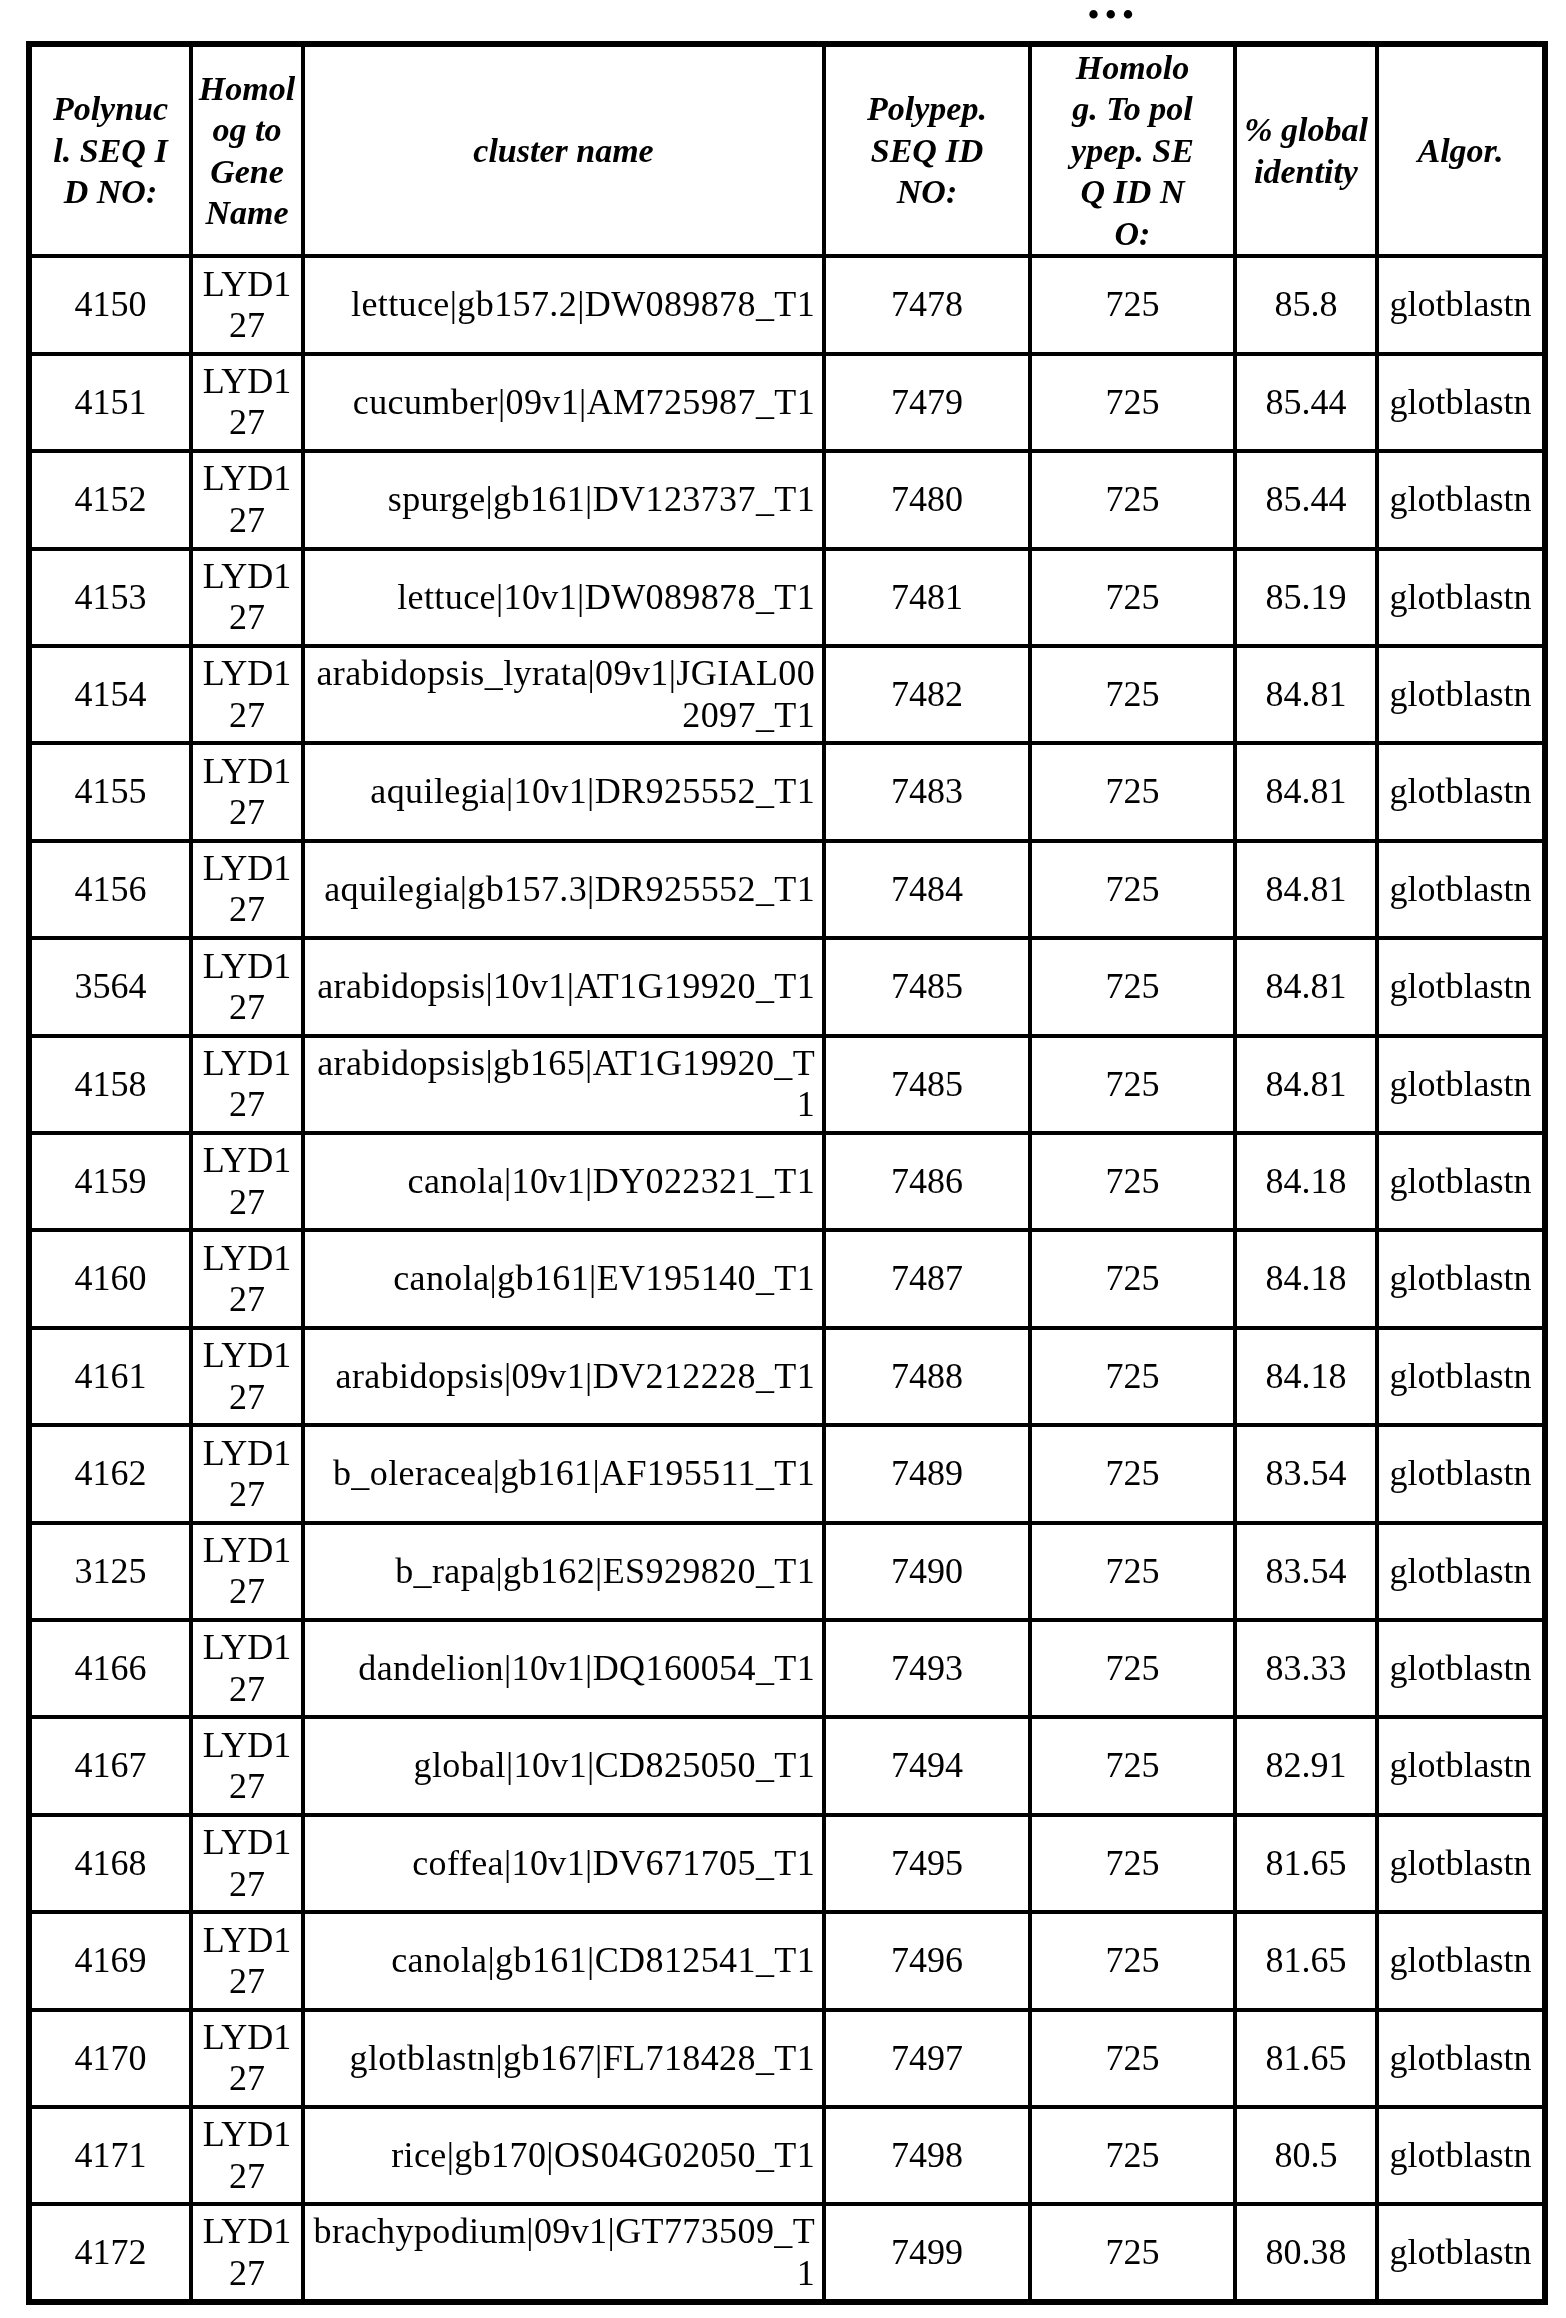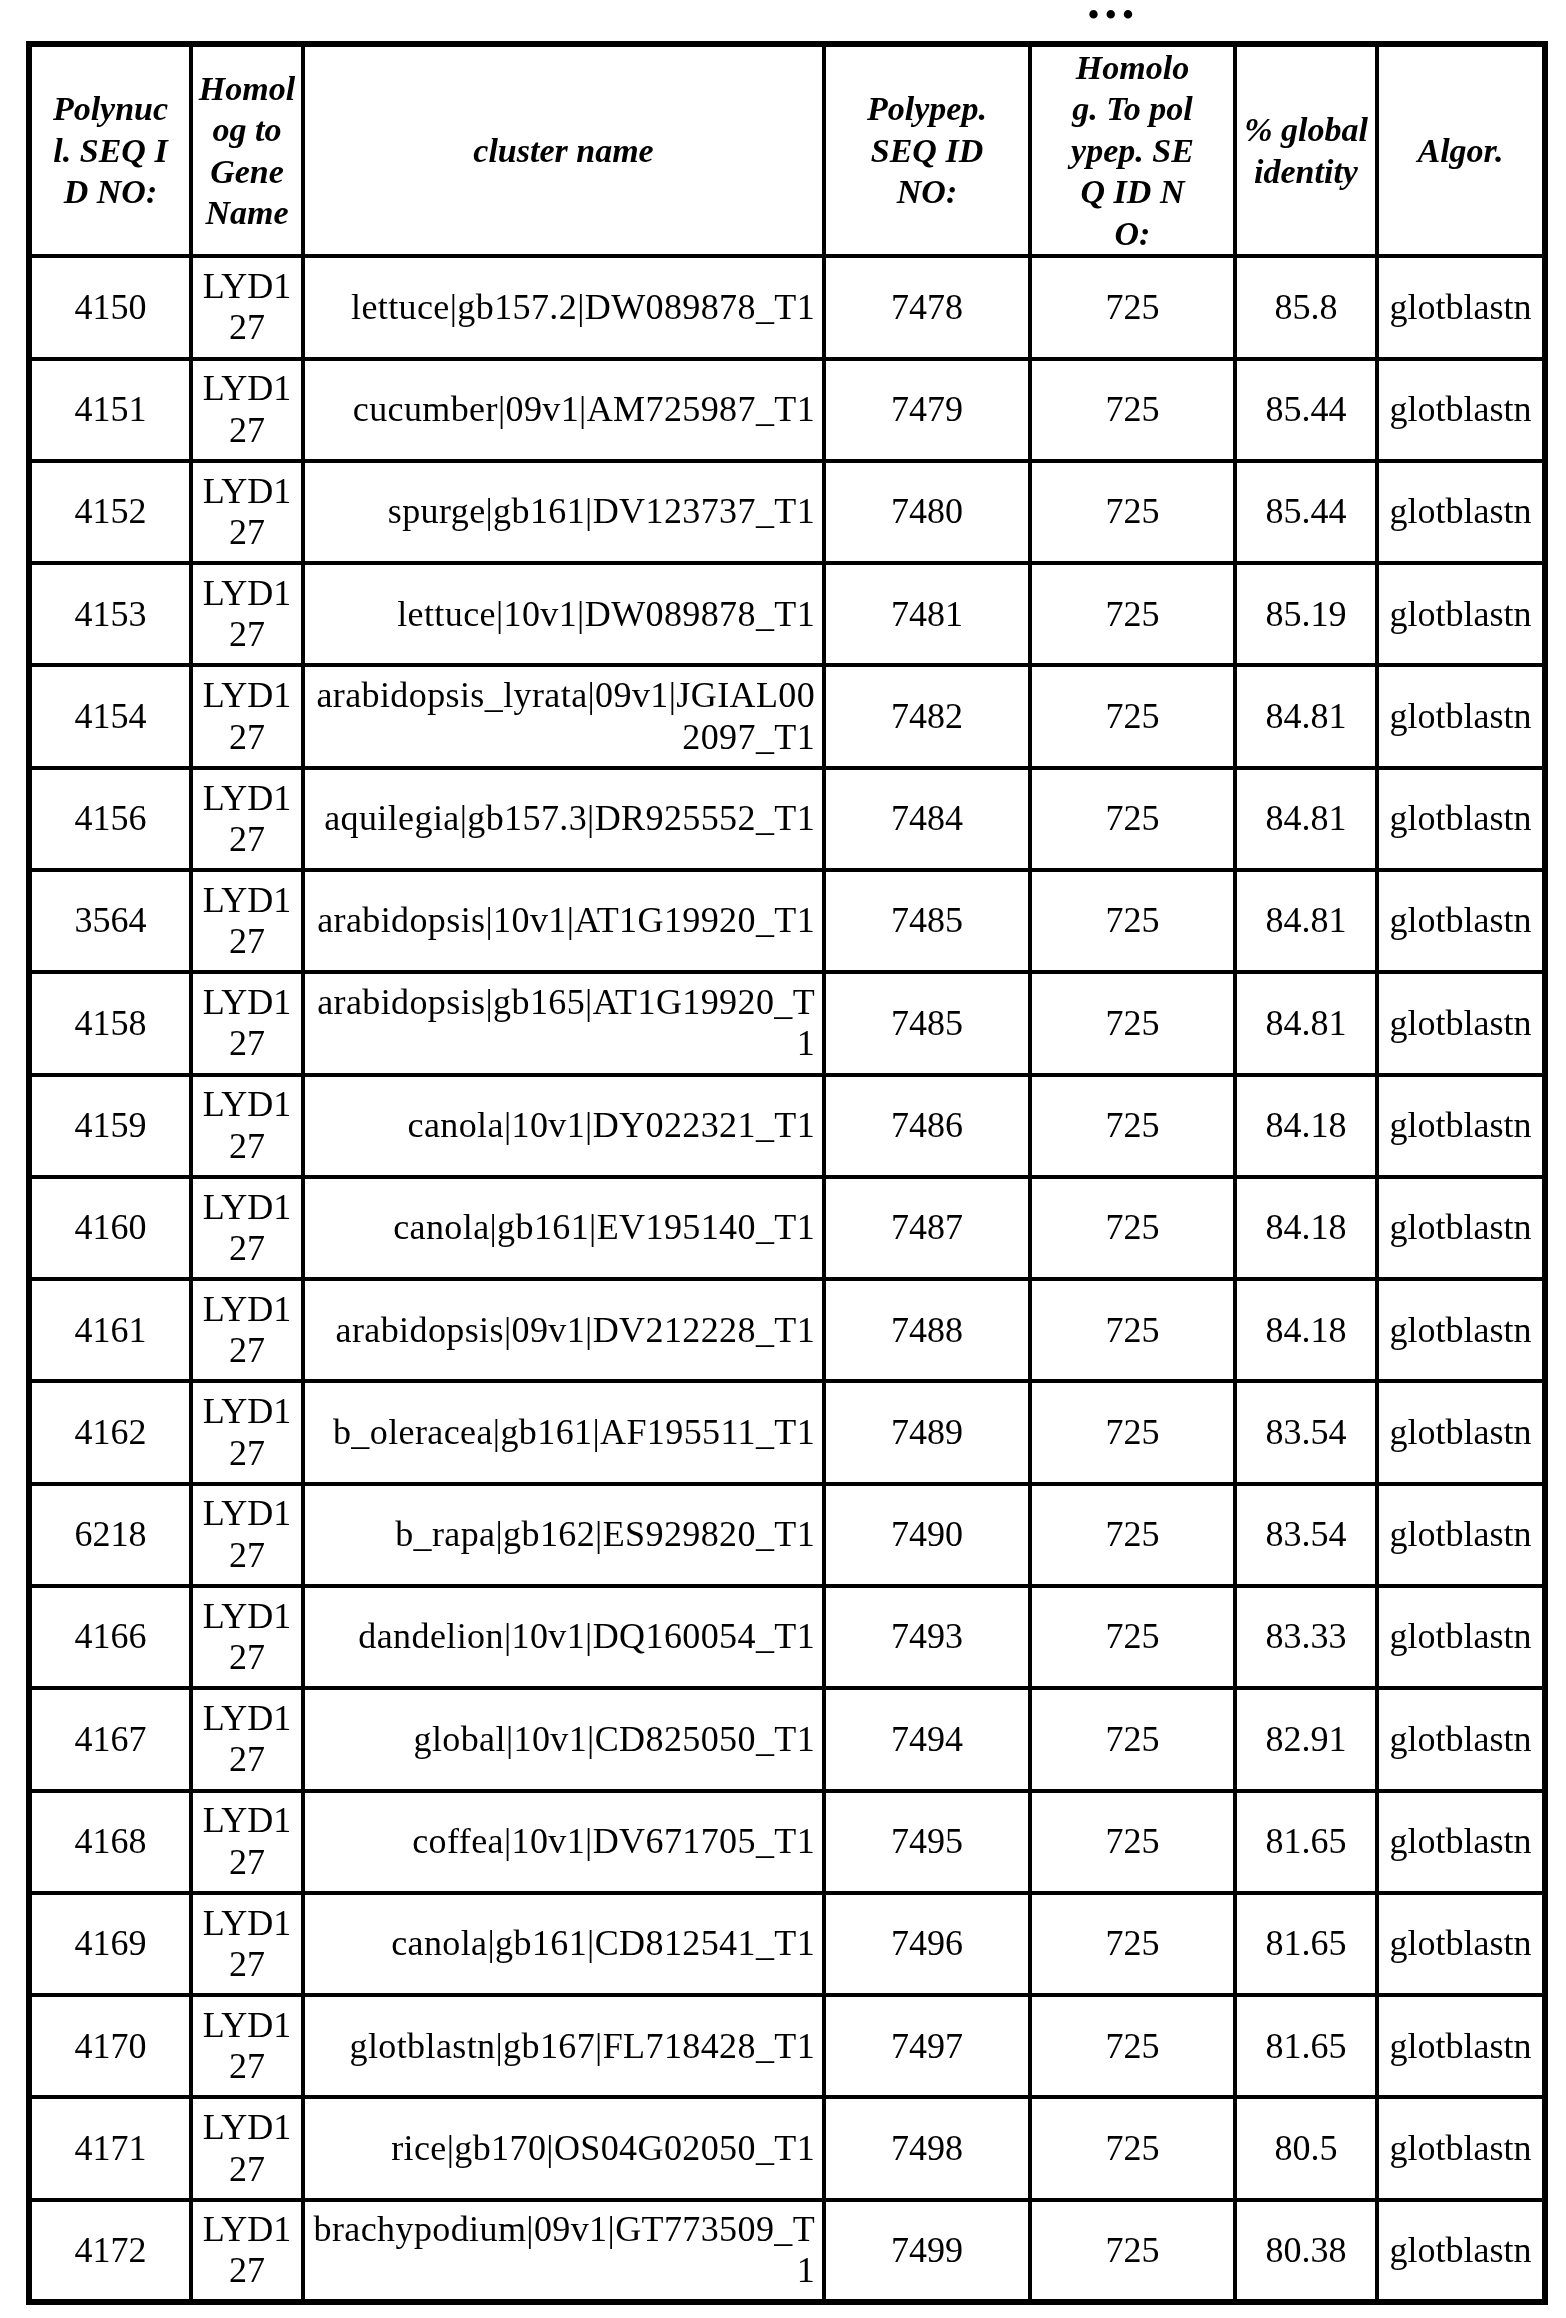--- a/index.html
+++ b/index.html
@@ -141,20 +141,29 @@
         <tr>
           <td class="c0">4154</td>
           <td class="c1">LYD127</td>
           <td class="c2">arabidopsis_lyrata|09v1|JGIAL002097_T1</td>
           <td class="c3">7482</td>
           <td class="c4">725</td>
           <td class="c5">84.81</td>
           <td class="c6">glotblastn</td>
         </tr>
         <tr>
+          <td class="c0">4155</td>
+          <td class="c1">LYD127</td>
+          <td class="c2">aquilegia|10v1|DR925552_T1</td>
+          <td class="c3">7483</td>
+          <td class="c4">725</td>
+          <td class="c5">84.81</td>
+          <td class="c6">glotblastn</td>
+        </tr>
+        <tr>
           <td class="c0">4156</td>
           <td class="c1">LYD127</td>
           <td class="c2">aquilegia|gb157.3|DR925552_T1</td>
           <td class="c3">7484</td>
           <td class="c4">725</td>
           <td class="c5">84.81</td>
           <td class="c6">glotblastn</td>
         </tr>
         <tr>
           <td class="c0">3564</td>
@@ -204,21 +213,21 @@
         <tr>
           <td class="c0">4162</td>
           <td class="c1">LYD127</td>
           <td class="c2">b_oleracea|gb161|AF195511_T1</td>
           <td class="c3">7489</td>
           <td class="c4">725</td>
           <td class="c5">83.54</td>
           <td class="c6">glotblastn</td>
         </tr>
         <tr>
-          <td class="c0">6218</td>
+          <td class="c0">3125</td>
           <td class="c1">LYD127</td>
           <td class="c2">b_rapa|gb162|ES929820_T1</td>
           <td class="c3">7490</td>
           <td class="c4">725</td>
           <td class="c5">83.54</td>
           <td class="c6">glotblastn</td>
         </tr>
         <tr>
           <td class="c0">4166</td>
           <td class="c1">LYD127</td>

